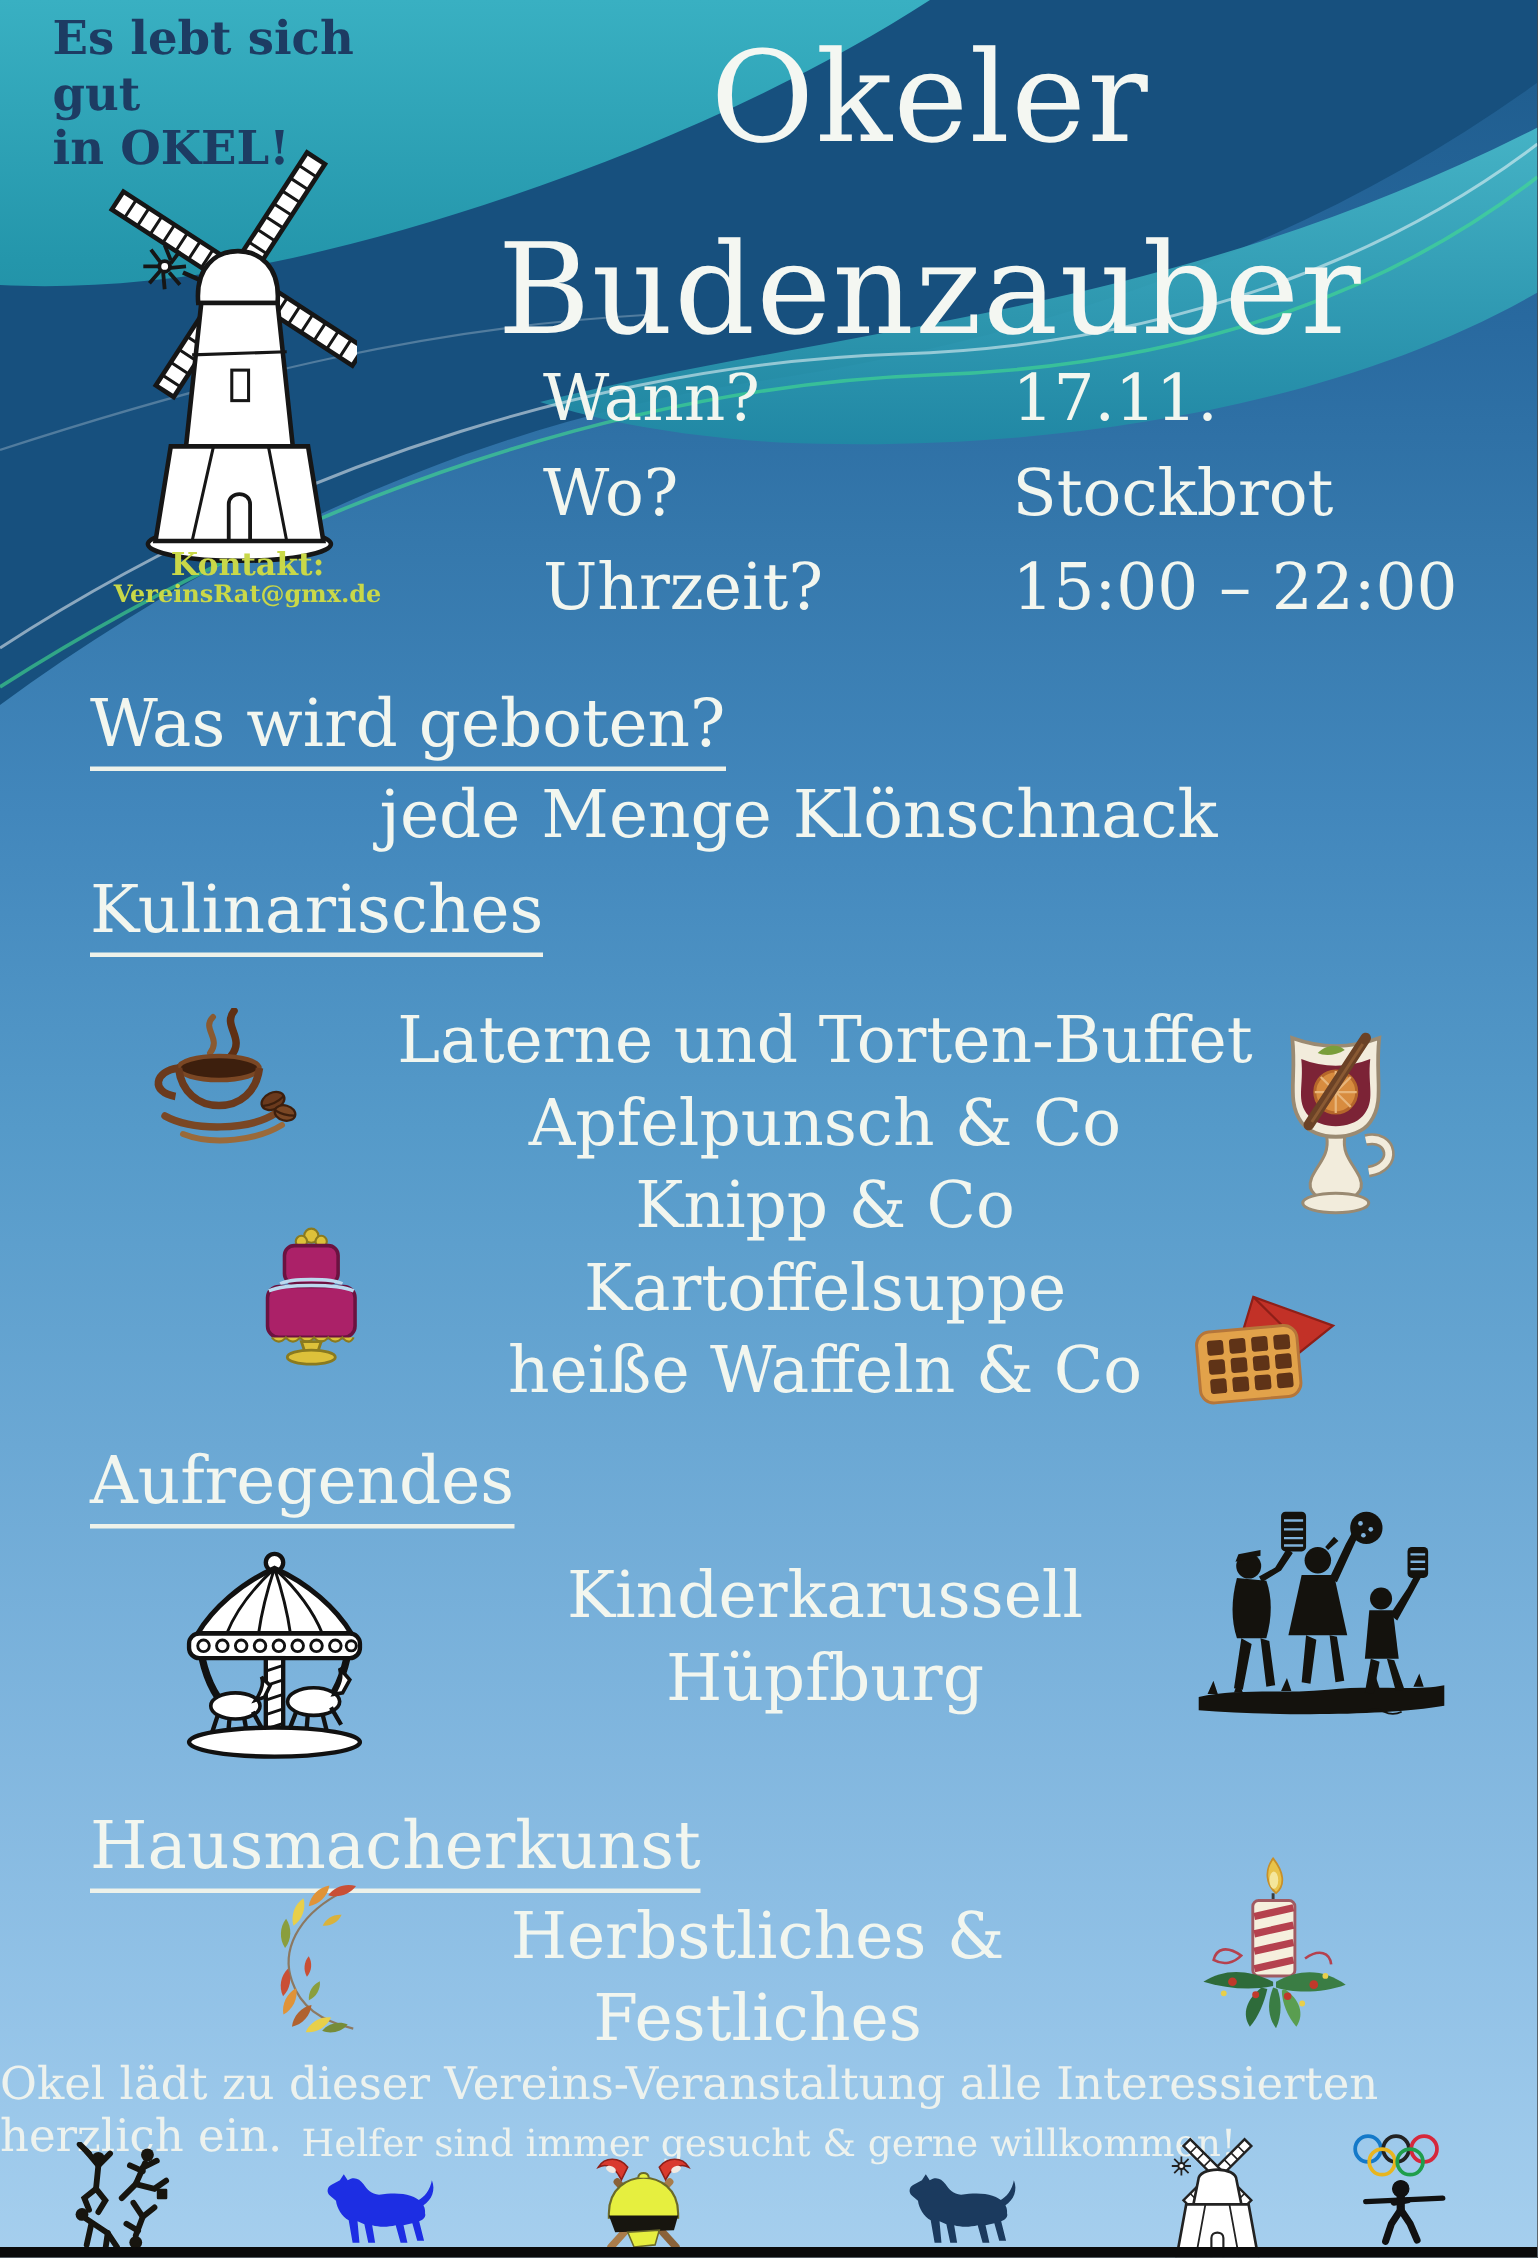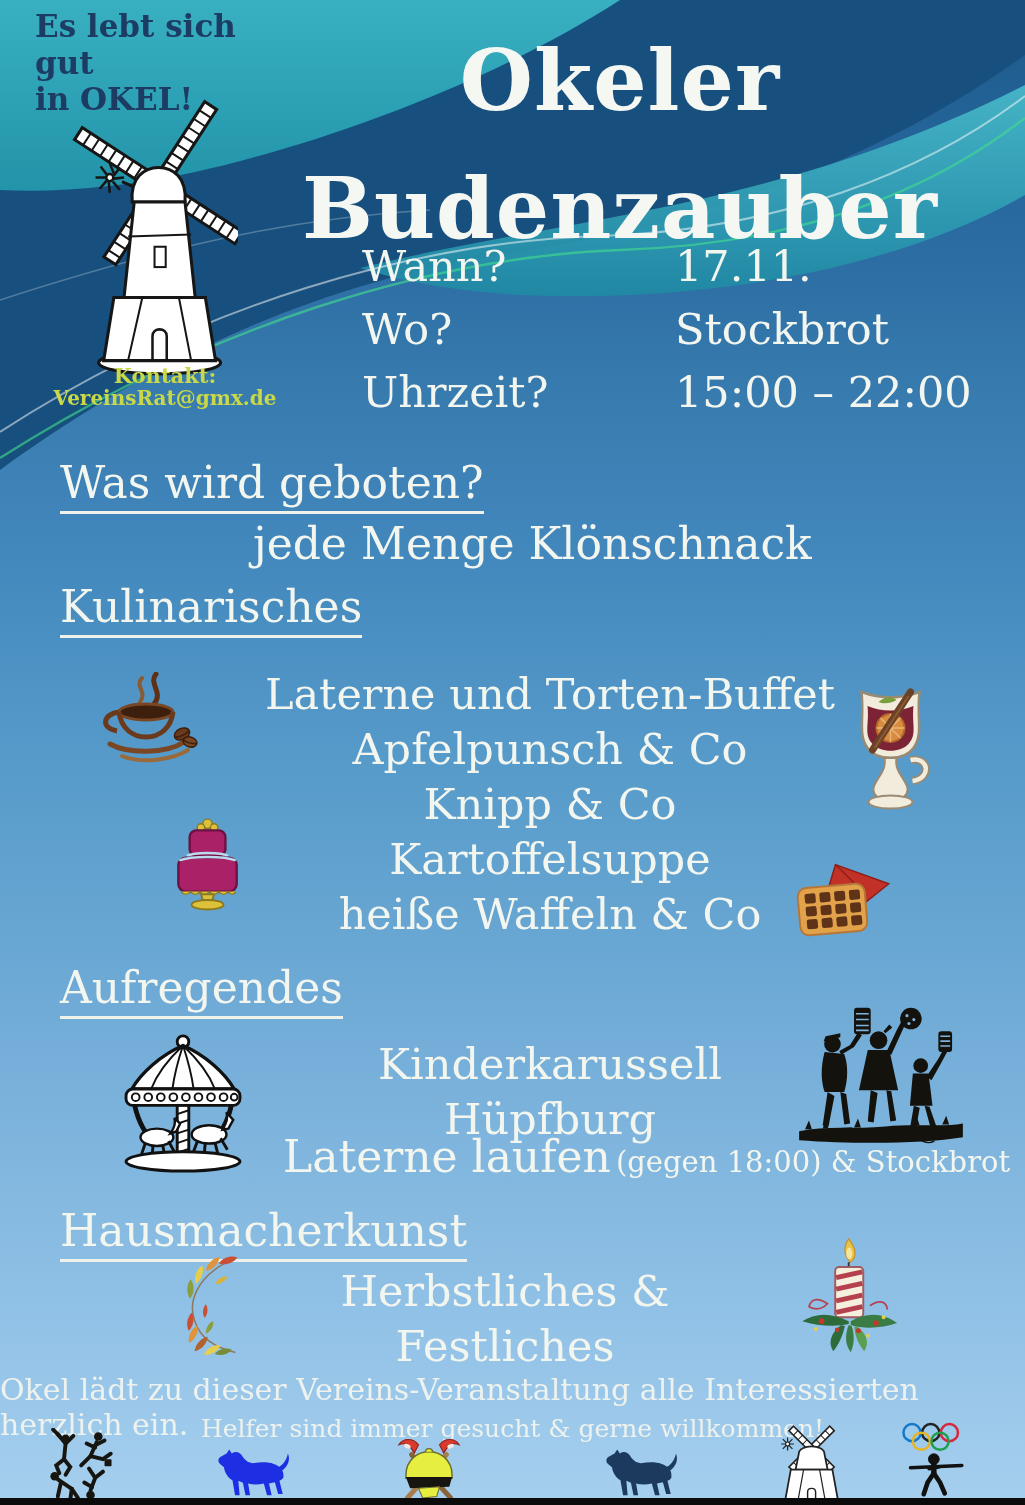--- a/index.html
+++ b/index.html
@@ -10,24 +10,24 @@
   }
   .abs{position:absolute;}
   .txt{color:#f2f6ef;}
   
   .topwaves{left:0;top:0;width:1025px;height:560px;pointer-events:none;}
   
   .tagline{left:35px;top:8px;width:260px;text-align:left;color:#1d3c63;
     font-size:31px;font-weight:700;line-height:1.18;}
   .contact{left:25px;top:364px;width:280px;text-align:center;color:#c9d848;
     font-weight:700;font-size:21px;line-height:1.1;}
-  .contact .email{font-size:20px;}
+  .contact .email{font-size:16px;}
   
-  .title{left:240px;top:17px;width:760px;text-align:center;color:#f4f7f2;
-    font-size:84px;font-weight:700;line-height:1.52;letter-spacing:1px;}
+  .title{left:240px;top:2px;width:760px;text-align:center;color:#f4f7f2;
+    font-size:84px;font-weight:400;line-height:1.52;letter-spacing:1px;}
   
   .qa{left:362px;top:241px;width:620px;}
   .qa-row{display:flex;margin-bottom:13px;}
   .qa-q{width:313px;font-size:43px;color:#f2f6ef;}
   .qa-a{font-size:43px;color:#f2f6ef;text-align:right;}
   .heading{font-size:44px;color:#f2f6ef;border-bottom:3px solid #eef2ea;
     padding-bottom:5px;display:inline-block;line-height:1.05;}
   .body-line{font-size:44px;color:#f2f6ef;}
   .list{text-align:center;font-size:43px;color:#f2f6ef;line-height:55px;}
   .small-note{font-size:29px;}
@@ -210,24 +210,20 @@
       </g>
     </g>
   </svg>
 
   <div class="abs" style="left:60px;top:965px;">
     <span class="heading">Aufregendes</span>
   </div>
   <div class="abs list" style="left:300px;top:1037px;width:500px;">
     <div>Kinderkarussell</div>
     <div>Hüpfburg</div>
-  </div>
-  <div class="abs" style="left:283px;top:1131px;white-space:nowrap;">
-    <span class="body-line">Laterne laufen</span>
-    <span class="txt small-note">(gegen 18:00) &amp; Stockbrot</span>
   </div>
 
   <svg class="abs" style="left:108px;top:1033px;" width="150" height="140" viewBox="0 0 150 145">
     <circle cx="75" cy="9" r="6" fill="#fff" stroke="#111" stroke-width="3"></circle>
     <path d="M75 13 C52 23 32 41 22 58 L128 58 C118 41 98 23 75 13 Z" fill="#fff" stroke="#111" stroke-width="3.5"></path>
     <path d="M75 13 C70 28 66 44 64 58 M75 13 C60 27 48 43 42 58 M75 13 C80 28 84 44 86 58 M75 13 C90 27 102 43 108 58" fill="none" stroke="#111" stroke-width="2"></path>
     <rect x="16" y="58" width="118" height="17" rx="7" fill="#fff" stroke="#111" stroke-width="3"></rect>
     <g fill="#fff" stroke="#111" stroke-width="2">
       <circle cx="26" cy="66.5" r="4"></circle>
         <circle cx="39" cy="66.5" r="4"></circle>

